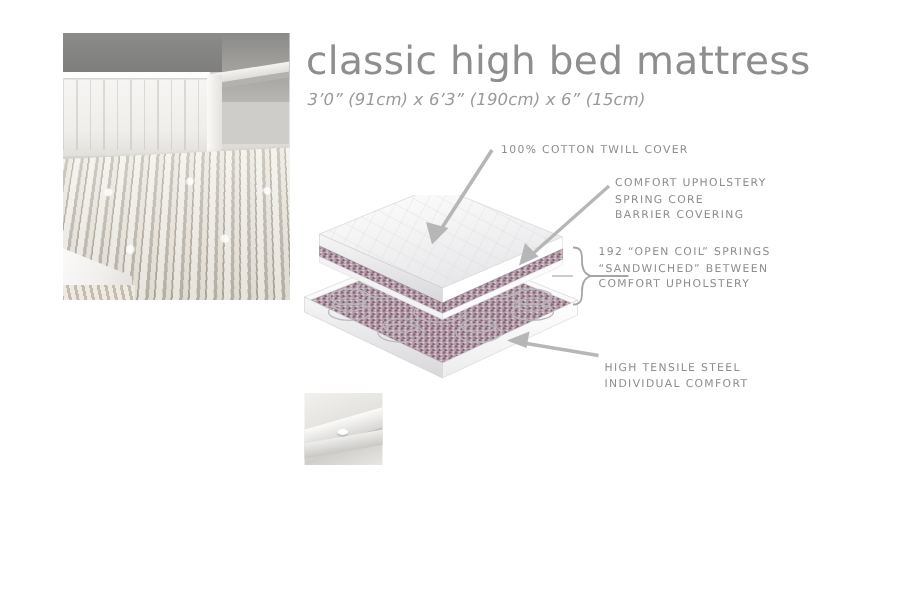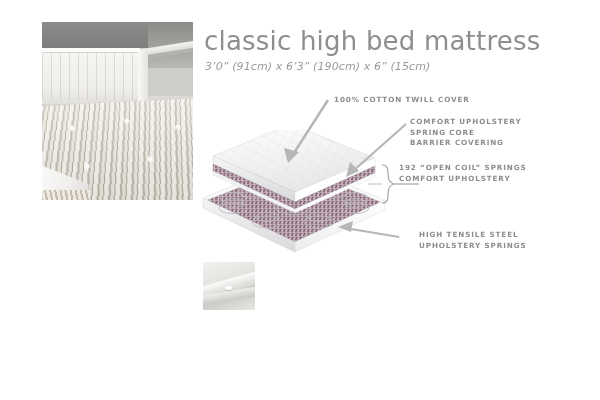--- a/index.html
+++ b/index.html
@@ -80,26 +80,26 @@
   }
   .subtitle{
     position:absolute;left:205px;top:58px;width:380px;
     font-size:11px;line-height:18px;color:#9a9a9a;letter-spacing:.1px;
     white-space:nowrap;
     font-style:italic;
   }
 
   
   .callout{position:absolute;color:#8d8d8d;letter-spacing:.9px;}
-  .callout .ln{display:block;white-space:nowrap;font-weight:bold;}
+  .callout .ln{display:block;white-space:nowrap;}
 
   #co-cover{left:334px;top:95px;font-size:7.2px;line-height:10px;}
   #co-comfort{left:410px;top:117px;font-size:7.2px;line-height:10.5px;}
   #co-springs{left:399px;top:163px;font-size:7.2px;line-height:10.5px;}
-  #co-steel{left:403px;top:230px;font-size:7.2px;line-height:10.5px;margin-left:16px;}
+  #co-steel{left:403px;top:240px;font-size:7.2px;line-height:10.5px;}
 
   #co-tuft{left:265px;top:276px;}
   #co-tuft .hd{display:block;font-size:8px;letter-spacing:1px;color:#8d8d8d;
       line-height:11px;white-space:nowrap;}
   #co-tuft .sm{display:block;font-size:6.4px;letter-spacing:.8px;color:#9a9a9a;
       line-height:9px;white-space:nowrap;}
 
   
   .swatch{
     position:absolute;left:203px;top:262px;width:52px;height:48px;
@@ -284,22 +284,23 @@
   </div>
 
   <div class="callout" id="co-comfort">
     <span class="ln">COMFORT UPHOLSTERY</span>
     <span class="ln">SPRING CORE</span>
     <span class="ln">BARRIER COVERING</span>
   </div>
 
   <div class="callout" id="co-springs">
     <span class="ln">192 “OPEN COIL” SPRINGS</span>
+    <span class="ln">“SANDWICHED” BETWEEN</span>
     <span class="ln">COMFORT UPHOLSTERY</span>
   </div>
 
   <div class="callout" id="co-steel">
     <span class="ln">HIGH TENSILE STEEL</span>
-    <span class="ln">UPHOLSTERY SPRINGS</span>
+    <span class="ln">INDIVIDUAL COMFORT</span>
   </div>
 
 
 </div>
 
 </body></html>

